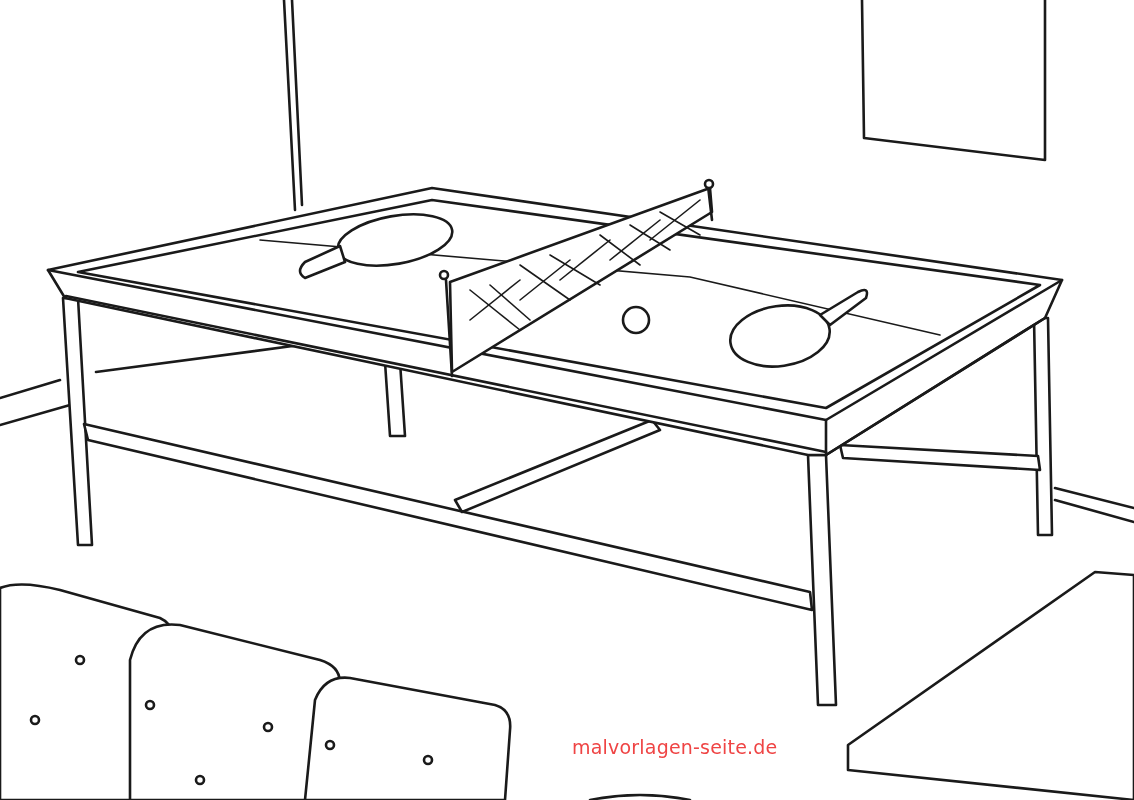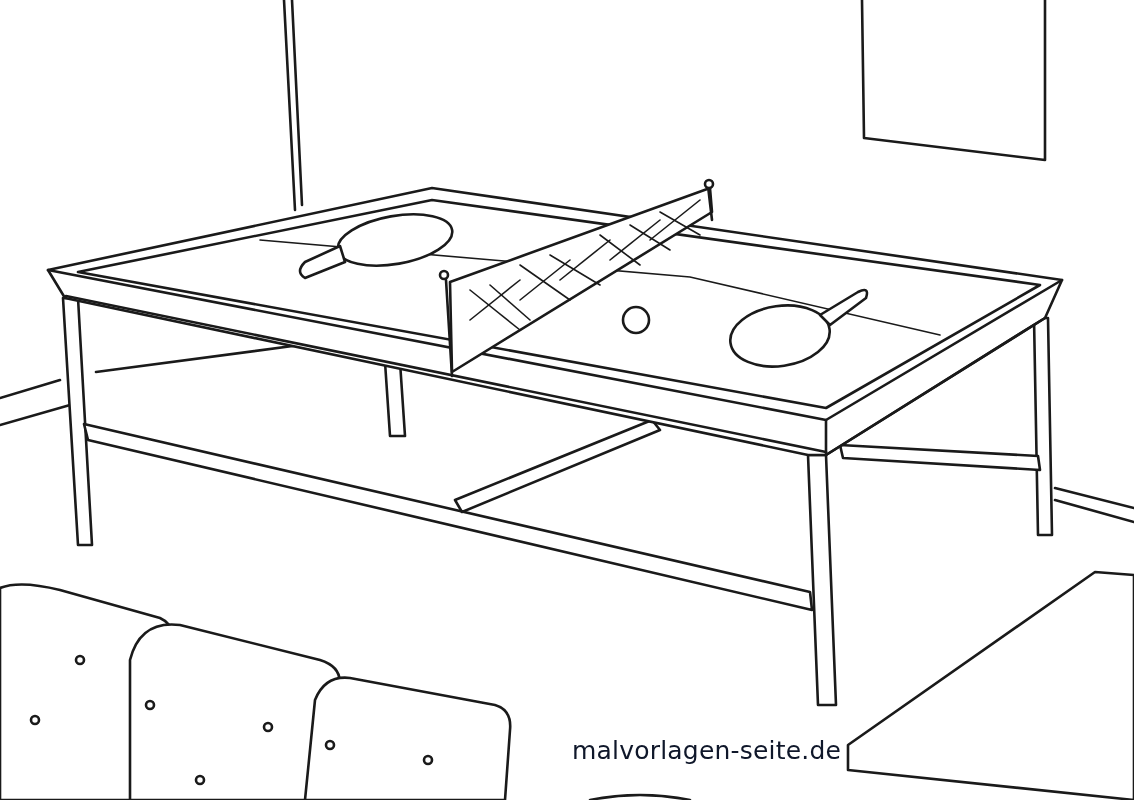--- a/index.html
+++ b/index.html
@@ -3,21 +3,21 @@
 <meta charset="utf-8">
 <style>
   html, body { margin: 0; padding: 0; background: #ffffff; }
   .canvas { position: relative; width: 1134px; height: 800px; overflow: hidden; background: #ffffff; }
   svg { position: absolute; left: 0; top: 0; }
   .ln { fill: none; stroke: #1a1a1a; stroke-width: 2.6; stroke-linecap: round; stroke-linejoin: round; }
   .thin { fill: none; stroke: #1a1a1a; stroke-width: 1.6; stroke-linecap: round; }
   .fillw { fill: #ffffff; stroke: #1a1a1a; stroke-width: 2.6; stroke-linejoin: round; }
   .watermark {
     position: absolute; left: 572px; top: 736px;
-    font-family: "DejaVu Sans", sans-serif; font-size: 25px; color: #0f172a; letter-spacing: 0.2px;
+    font-family: "DejaVu Sans", sans-serif; font-size: 19px; color: #ef4444; letter-spacing: 0.2px;
   }
 </style>
 </head>
 <body>
 
 <div class="canvas">
   <svg width="1134" height="800" viewBox="0 0 1134 800">
 
     <g>
       <line class="ln" x1="284" y1="0" x2="295" y2="210"></line>

